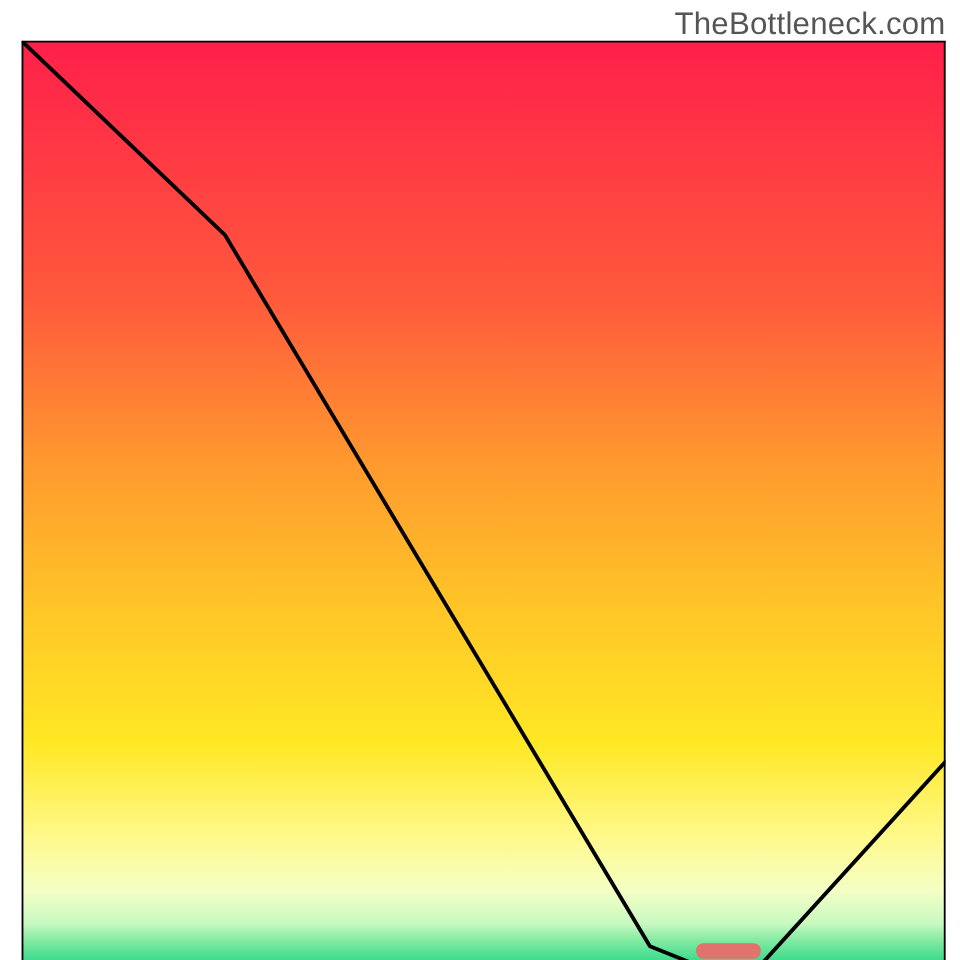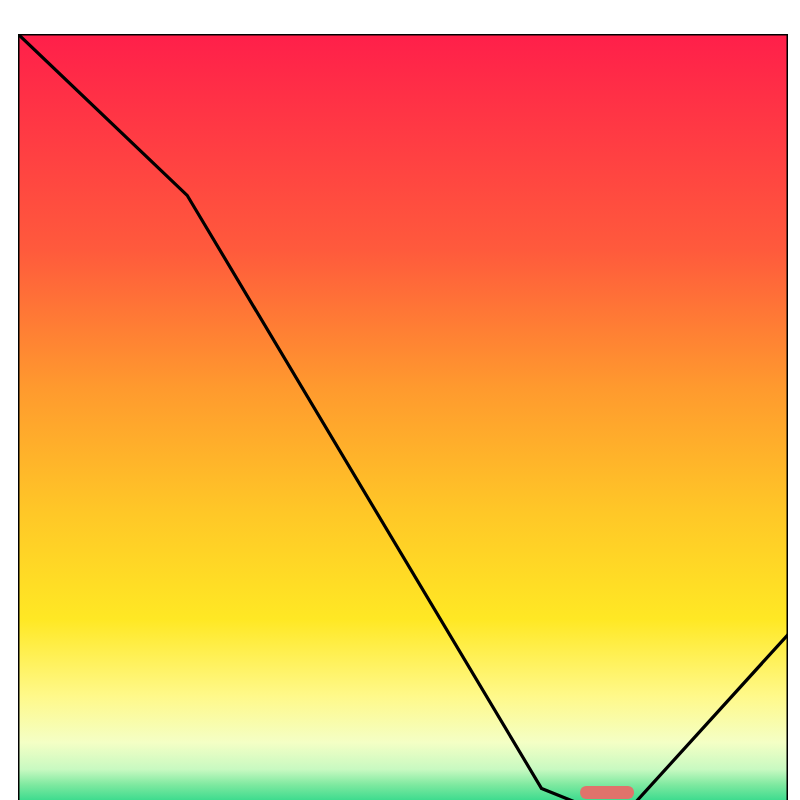--- a/index.html
+++ b/index.html
@@ -54,20 +54,21 @@
   .axis {
     stroke: #000000;
     stroke-width: 3;
   }
 </style>
 </head>
 <body>
 
 <div class="frame">
 
+  <div class="watermark">TheBottleneck.com</div>
 
   <div class="plot-wrap">
     <svg viewBox="0 0 770 770" width="770" height="770">
       <defs>
         <linearGradient id="grad" x1="0" y1="0" x2="0" y2="1">
 
         <stop offset="0%" stop-color="#ff1f4a"></stop>
             <stop offset="28.000000000000004%" stop-color="#ff5a3c"></stop>
             <stop offset="46%" stop-color="#ff9a2e"></stop>
             <stop offset="62%" stop-color="#ffc727"></stop>

